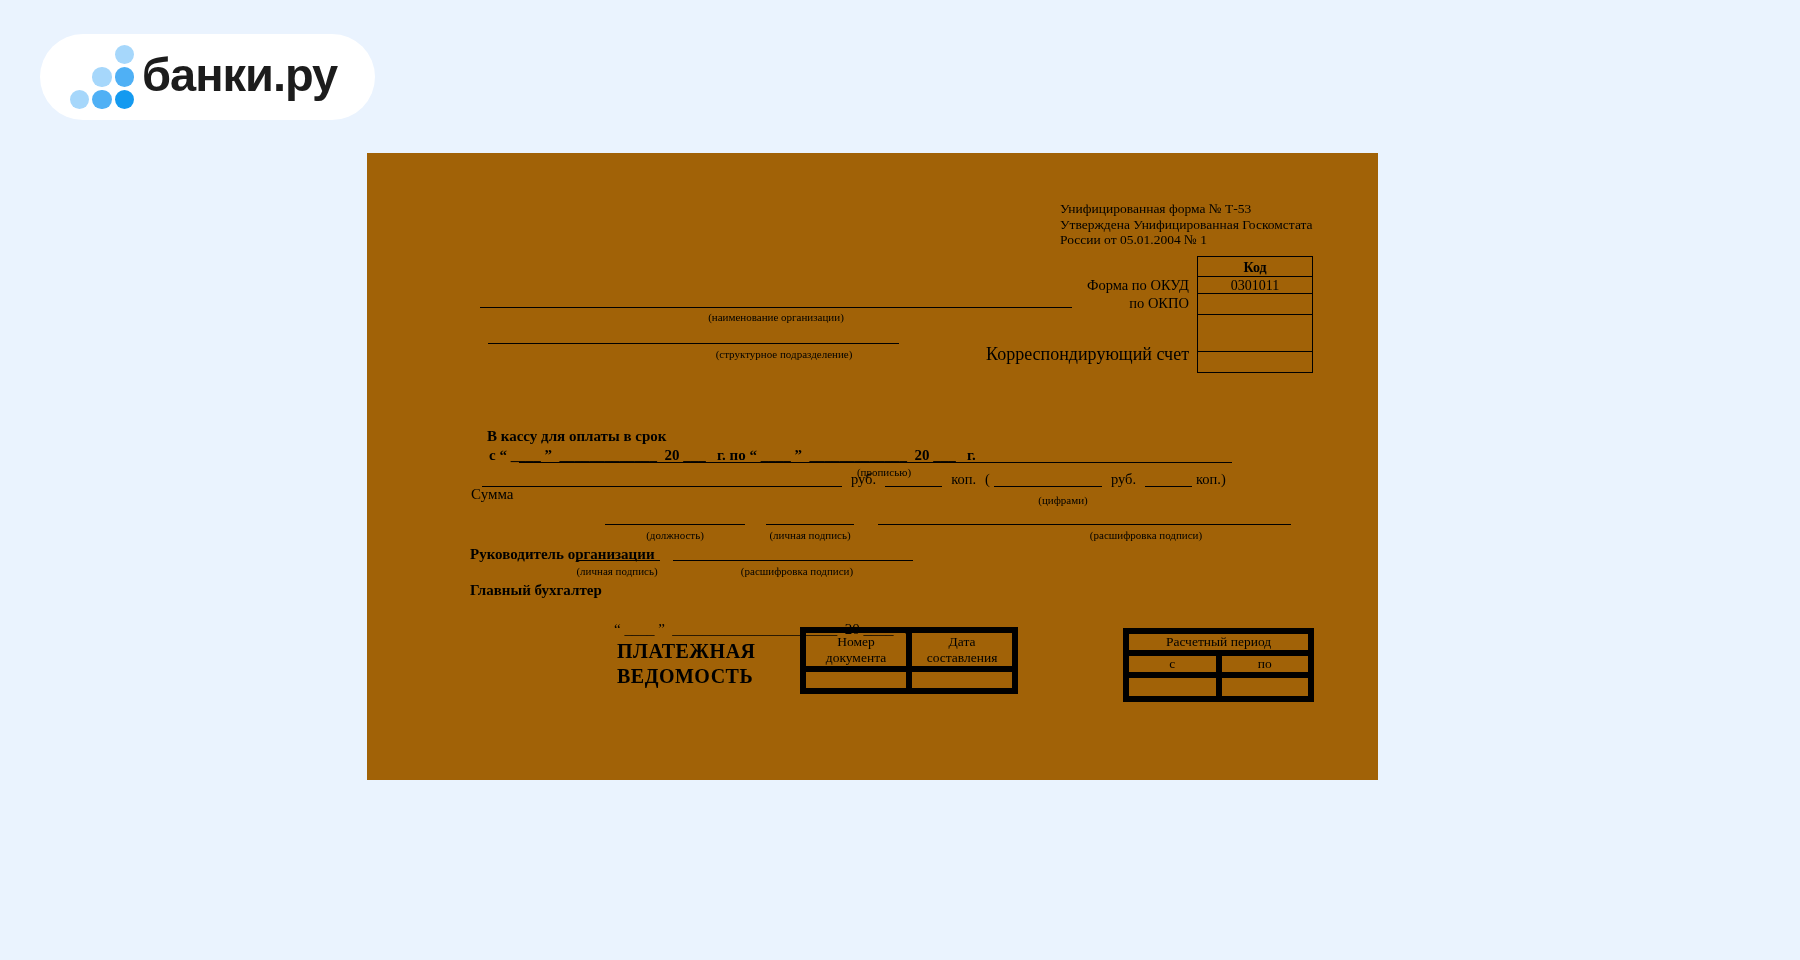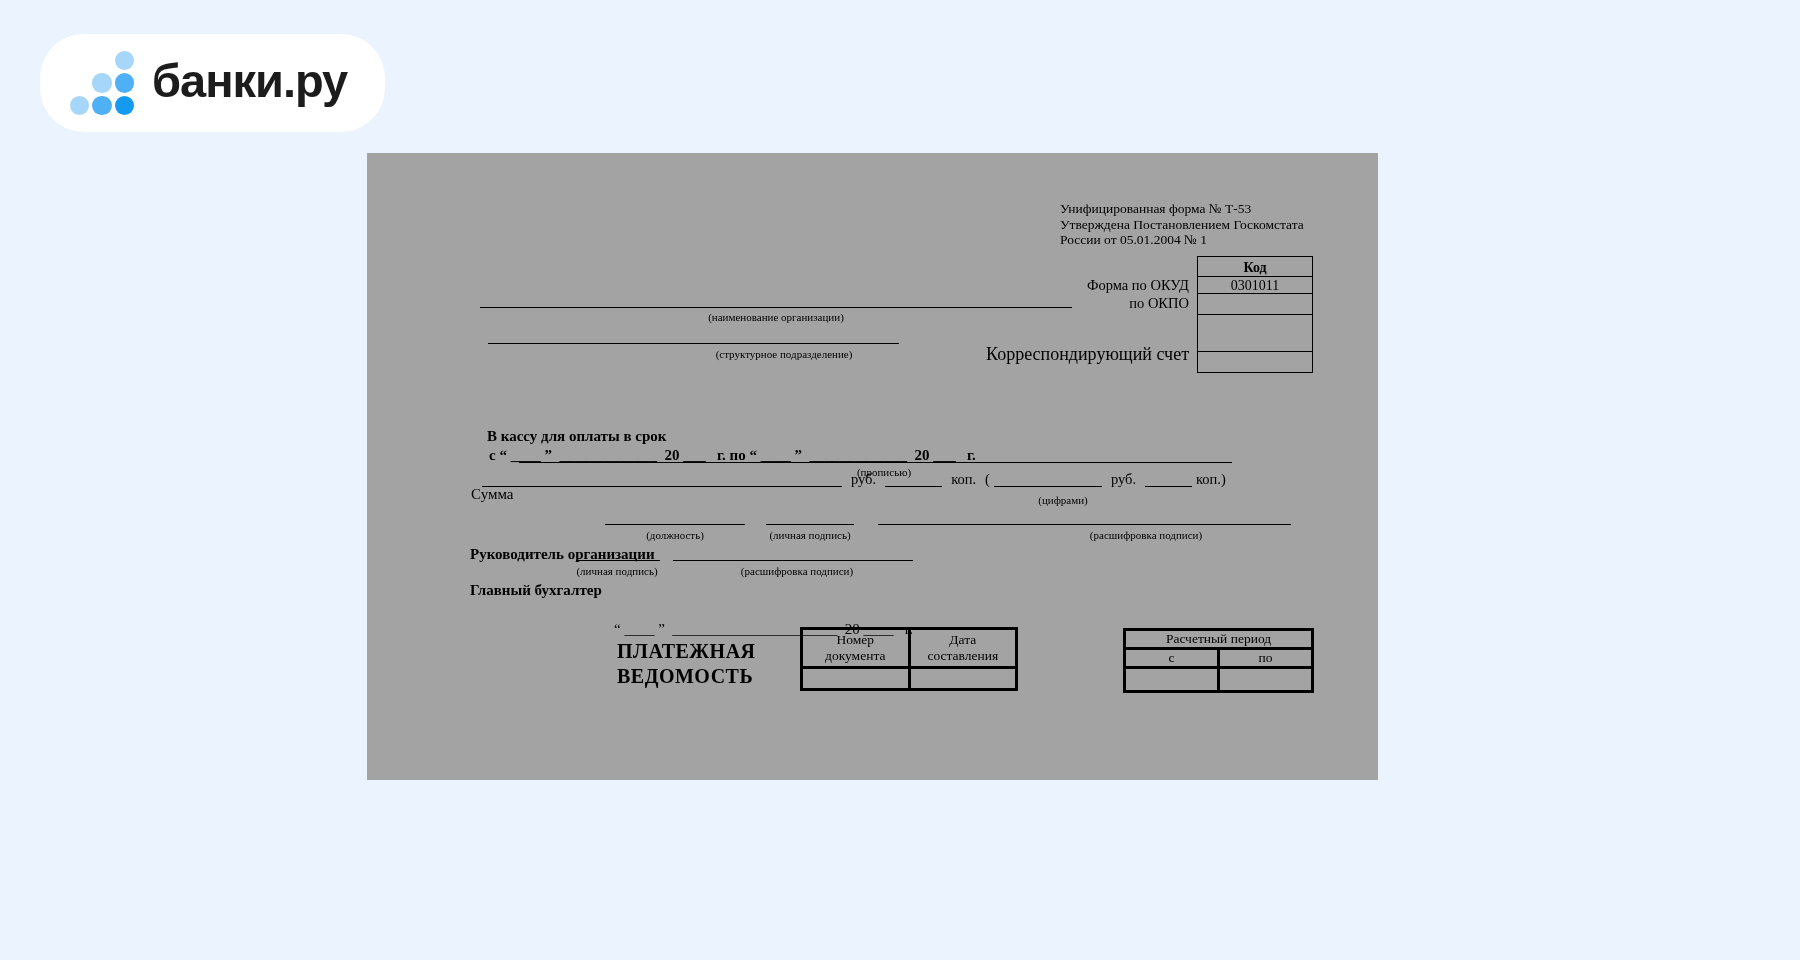--- a/index.html
+++ b/index.html
@@ -4,40 +4,40 @@
 <style>
   html,body{margin:0;padding:0;}
   body{
     width:1800px;height:960px;position:relative;
     background:#eaf3fe;
     font-family:"Liberation Serif",serif;
     color:#000;
   }
   
   .logo-pill{
-    position:absolute;left:40px;top:34px;height:98px;
+    position:absolute;left:40px;top:34px;height:86px;
     background:#ffffff;border-radius:44px;
-    display:flex;align-items:center;gap:18px;
+    display:flex;align-items:center;gap:8px;
     padding:0 38px 0 30px;
   }
   .logo-dots{
     width:64px;height:64px;
     display:grid;grid-template-columns:repeat(3,1fr);grid-template-rows:repeat(3,1fr);
     gap:3px;
   }
   .logo-dots .dot{width:100%;height:100%;border-radius:50%;}
   .logo-text{
     font-family:"Liberation Sans",sans-serif;font-weight:700;
     font-size:47px;color:#1c1c1c;letter-spacing:-1px;line-height:1;
     padding-bottom:6px;
   }
   
   .document{
     position:absolute;left:367px;top:153px;width:1011px;height:627px;
-    background:#a3a3a3;
+    background:#a16207;
   }
   .document *{box-sizing:border-box;}
   .abs{position:absolute;}
   .approval{left:693px;top:48px;width:310px;font-size:13.5px;line-height:15.5px;}
   
   .code-table{left:830px;top:103px;width:116px;}
   .ct-row{
     border:1px solid #000;margin-top:-1px;text-align:center;
     font-size:14px;line-height:1;overflow:hidden;
   }
@@ -57,21 +57,21 @@
   .amount-row .blank{border-bottom:1px solid #000;height:14px;}
   .amount-row .tok{padding:0 9px;white-space:nowrap;}
   
   .vedomost-title{
     text-align:left;font-size:20px;font-weight:bold;line-height:25px;
     letter-spacing:0.5px;
   }
   
   table.formtbl{border-collapse:collapse;border:2px solid #000;font-size:13.5px;}
   table.formtbl th,table.formtbl td{
-    border:3px solid #000000;font-weight:normal;text-align:center;padding:0 4px;
+    border:6px solid #000000;font-weight:normal;text-align:center;padding:0 4px;
   }
 </style>
 </head>
 <body style="background: rgb(234, 243, 254);">
 
 <div class="logo-pill">
   <div class="logo-dots">
     <div class="dot"></div>
     <div class="dot"></div>
     <div class="dot" style="background: rgb(166, 215, 251);"></div>
@@ -82,21 +82,21 @@
     <div class="dot" style="background: rgb(79, 176, 245);"></div>
     <div class="dot" style="background: rgb(20, 154, 240);"></div>
   </div>
   <div class="logo-text">банки.ру</div>
 </div>
 
 <div class="document">
 
   <div class="abs approval">
     <div>Унифицированная форма № Т-53</div>
-    <div>Утверждена Постановлением Госкомстата</div>
+    <div>Утверждена Унифицированная Госкомстата</div>
     <div>России от 05.01.2004 № 1</div>
   </div>
 
   <div class="abs code-table">
     <div class="ct-row h21">Код</div>
     <div class="ct-row h18">0301011</div>
     <div class="ct-row h22"></div>
     <div class="ct-row h38"></div>
     <div class="ct-row h22"></div>
   </div>

